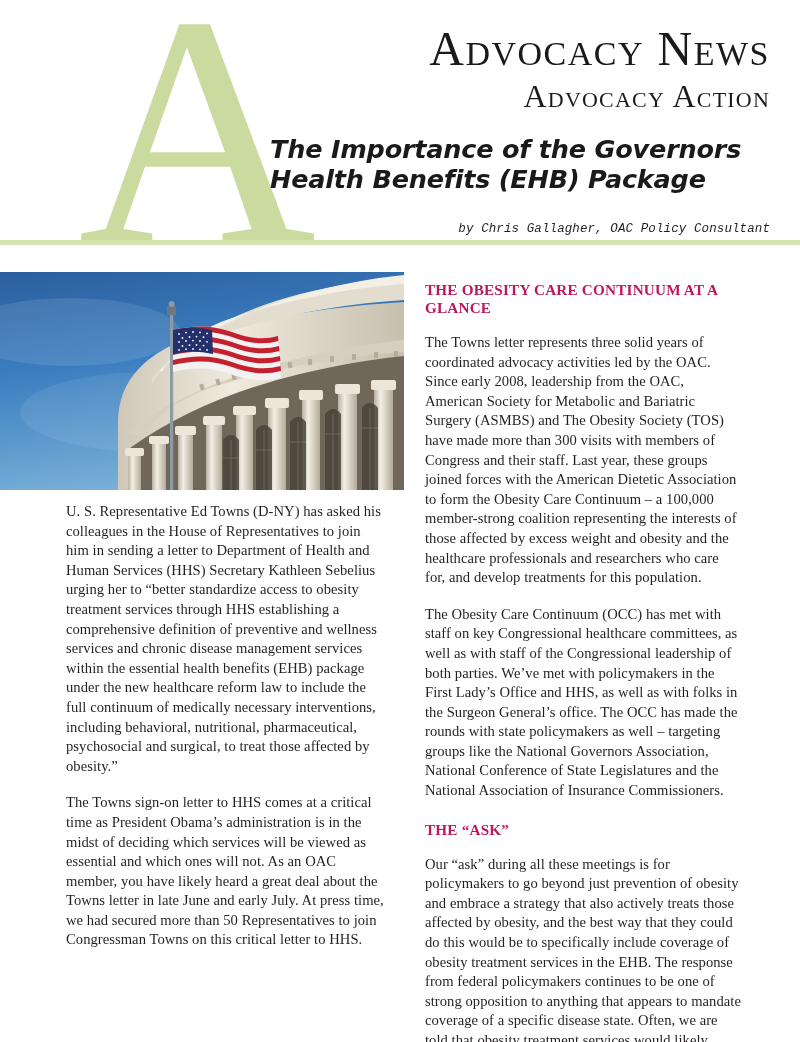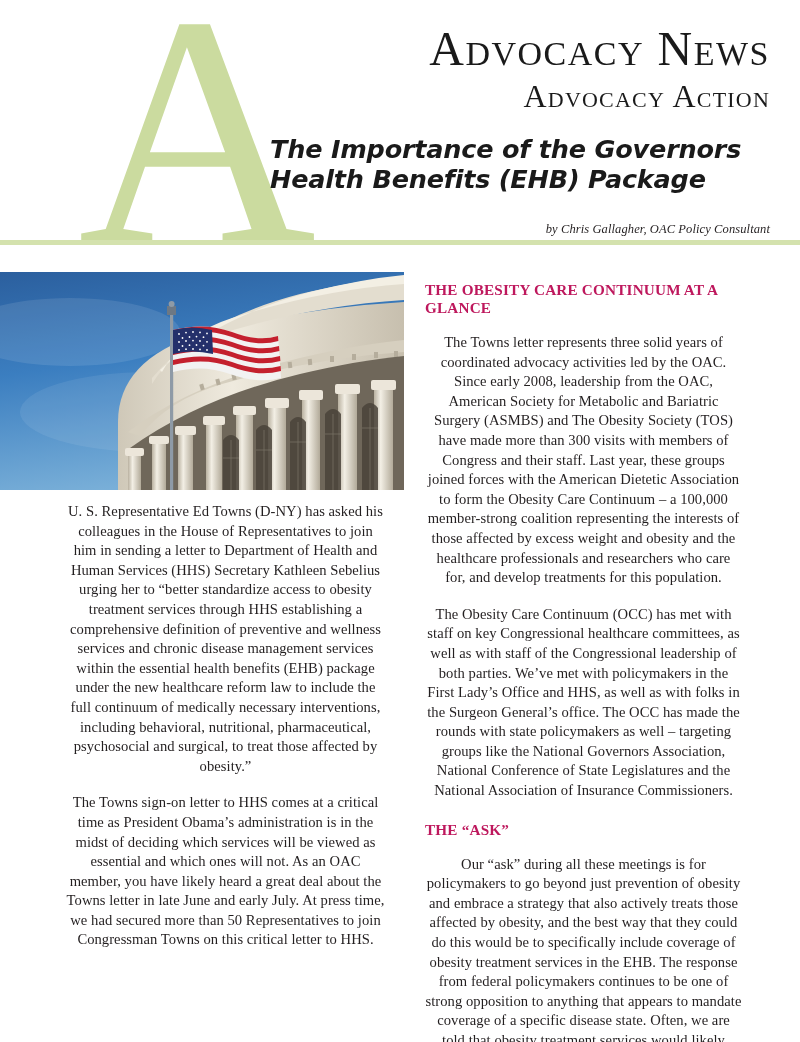--- a/index.html
+++ b/index.html
@@ -77,21 +77,21 @@
     font-weight: bold;
     font-size: 25.5px;
     line-height: 30px;
     color: #1a1a1a;
     letter-spacing: -0.2px;
   }
   #byline {
     position: absolute;
     right: 30px;
     top: 222px;
-    font-family: Liberation Serif, serif;
+    font-family: Liberation Mono, monospace;
     font-style: italic;
     font-size: 12.5px;
     color: #231f20;
     letter-spacing: 0.1px;
   }
   #masthead-rule {
     position: absolute;
     left: 0;
     top: 240px;
     width: 800px;
@@ -123,21 +123,21 @@
     left: 425px;
     top: 281px;
     width: 330px;
   }
   .body-p {
     font-family: "Liberation Serif", serif;
     font-size: 14.6px;
     line-height: 19.6px;
     color: #231f20;
     margin: 0 13px 17px 0;
-    text-align: center;
+    text-align: left;
     letter-spacing: 0.05px;
   }
   .body-p:last-child { margin-bottom: 0; }
 
   .sec-head {
     font-family: "Liberation Serif", serif;
     font-weight: bold;
     font-size: 15.2px;
     line-height: 18px;
     color: #be185d;

